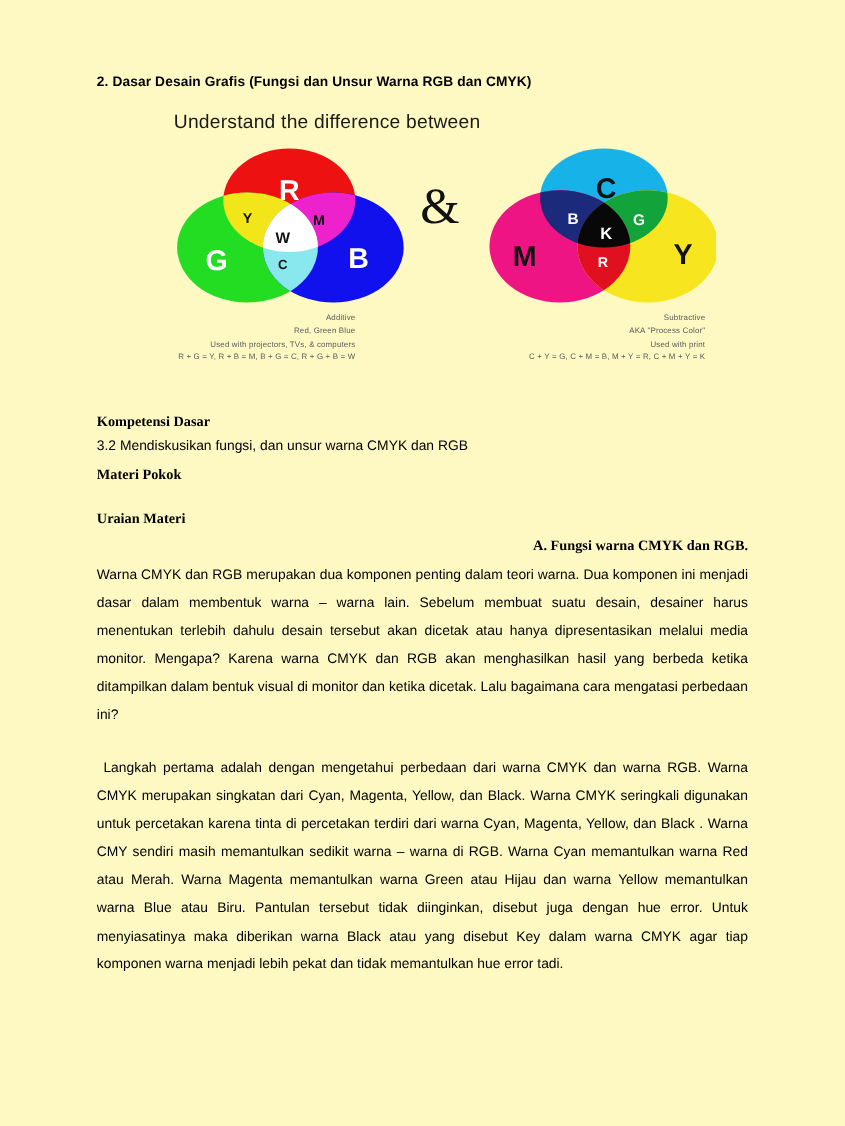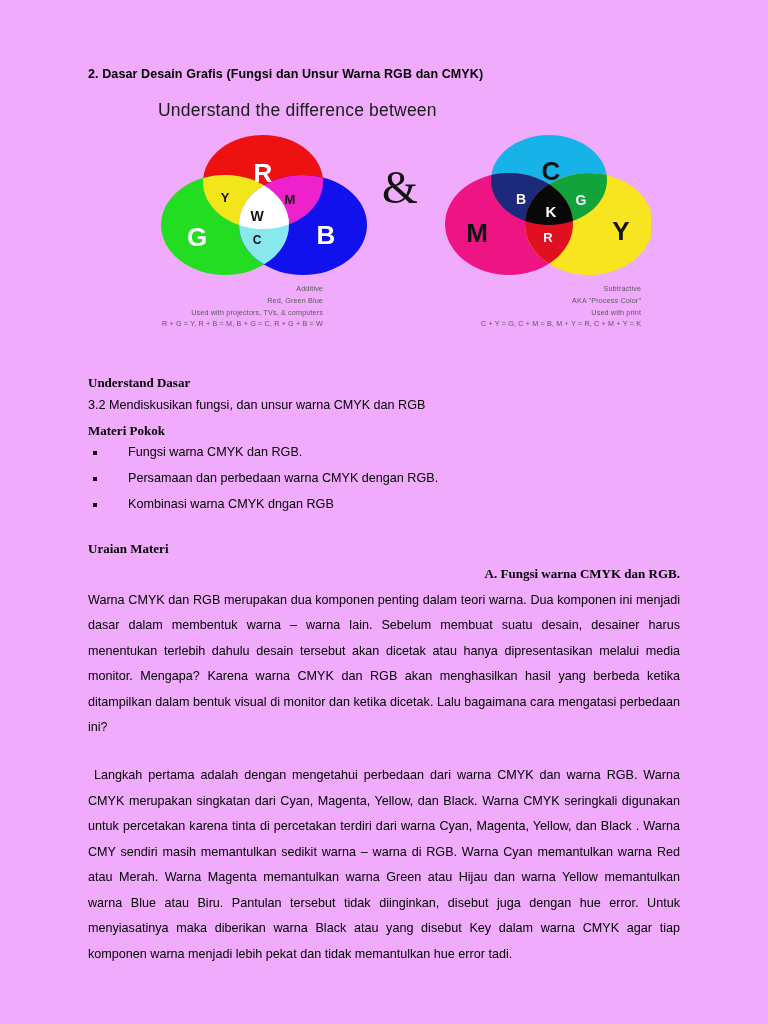--- a/index.html
+++ b/index.html
@@ -16,21 +16,21 @@
     font-family: "Liberation Sans", sans-serif;
     color: #000000;
     -webkit-font-smoothing: antialiased;
   }
 
   .page {
     position: absolute;
     left: 0; top: 0;
     width: 768px;
     height: 1024px;
-    background: #f0abfc;
+    background: #fef9c3;
   }
 
   .content {
     position: absolute;
     left: 88px;
     top: 66px;
     width: 592px;
   }
 
   
@@ -275,31 +275,26 @@
         <div class="caption right">
           <div>Subtractive</div>
           <div>AKA "Process Color"</div>
           <div>Used with print</div>
           <div>C + Y = G, C + M = B, M + Y = R, C + M + Y = K</div>
         </div>
       </div>
     </div>
 
     <div class="block" style="margin-top:44px;">
-      <div class="sec-head">Understand Dasar</div>
+      <div class="sec-head">Kompetensi Dasar</div>
       <div class="line">3.2 Mendiskusikan fungsi, dan unsur warna CMYK dan RGB</div>
     </div>
 
     <div class="block" style="margin-top:4px;">
       <div class="sec-head">Materi Pokok</div>
-      <ul class="bullets">
-        <li>Fungsi warna CMYK dan RGB.</li>
-        <li>Persamaan dan perbedaan warna CMYK dengan RGB.</li>
-        <li>Kombinasi warna CMYK dngan RGB</li>
-      </ul>
     </div>
 
     <div class="block" style="margin-top:22px;">
       <div class="sec-head">Uraian Materi</div>
       <div class="sec-head" style="margin-top:6px;text-align:right;">A. Fungsi warna CMYK dan RGB.</div>
       <p class="para" style="margin-top:4px;">Warna CMYK dan RGB merupakan dua komponen penting dalam teori warna. Dua komponen ini menjadi dasar dalam membentuk warna – warna lain. Sebelum membuat suatu desain, desainer harus menentukan terlebih dahulu desain tersebut akan dicetak atau hanya dipresentasikan melalui media monitor. Mengapa? Karena warna CMYK dan RGB akan menghasilkan hasil yang berbeda ketika ditampilkan dalam bentuk visual di monitor dan ketika dicetak. Lalu bagaimana cara mengatasi perbedaan ini?</p>
       <div class="gap"></div>
       <p class="para indent">Langkah pertama adalah dengan mengetahui perbedaan dari warna CMYK dan warna RGB. Warna CMYK merupakan singkatan dari Cyan, Magenta, Yellow, dan Black. Warna CMYK seringkali digunakan untuk percetakan karena tinta di percetakan terdiri dari warna Cyan, Magenta, Yellow, dan Black . Warna CMY sendiri masih memantulkan sedikit warna – warna di RGB. Warna Cyan memantulkan warna Red atau Merah. Warna Magenta memantulkan warna Green atau Hijau dan warna Yellow memantulkan warna Blue atau Biru. Pantulan tersebut tidak diinginkan, disebut juga dengan hue error. Untuk menyiasatinya maka diberikan warna Black atau yang disebut Key dalam warna CMYK agar tiap komponen warna menjadi lebih pekat dan tidak memantulkan hue error tadi.</p>
     </div>
 

